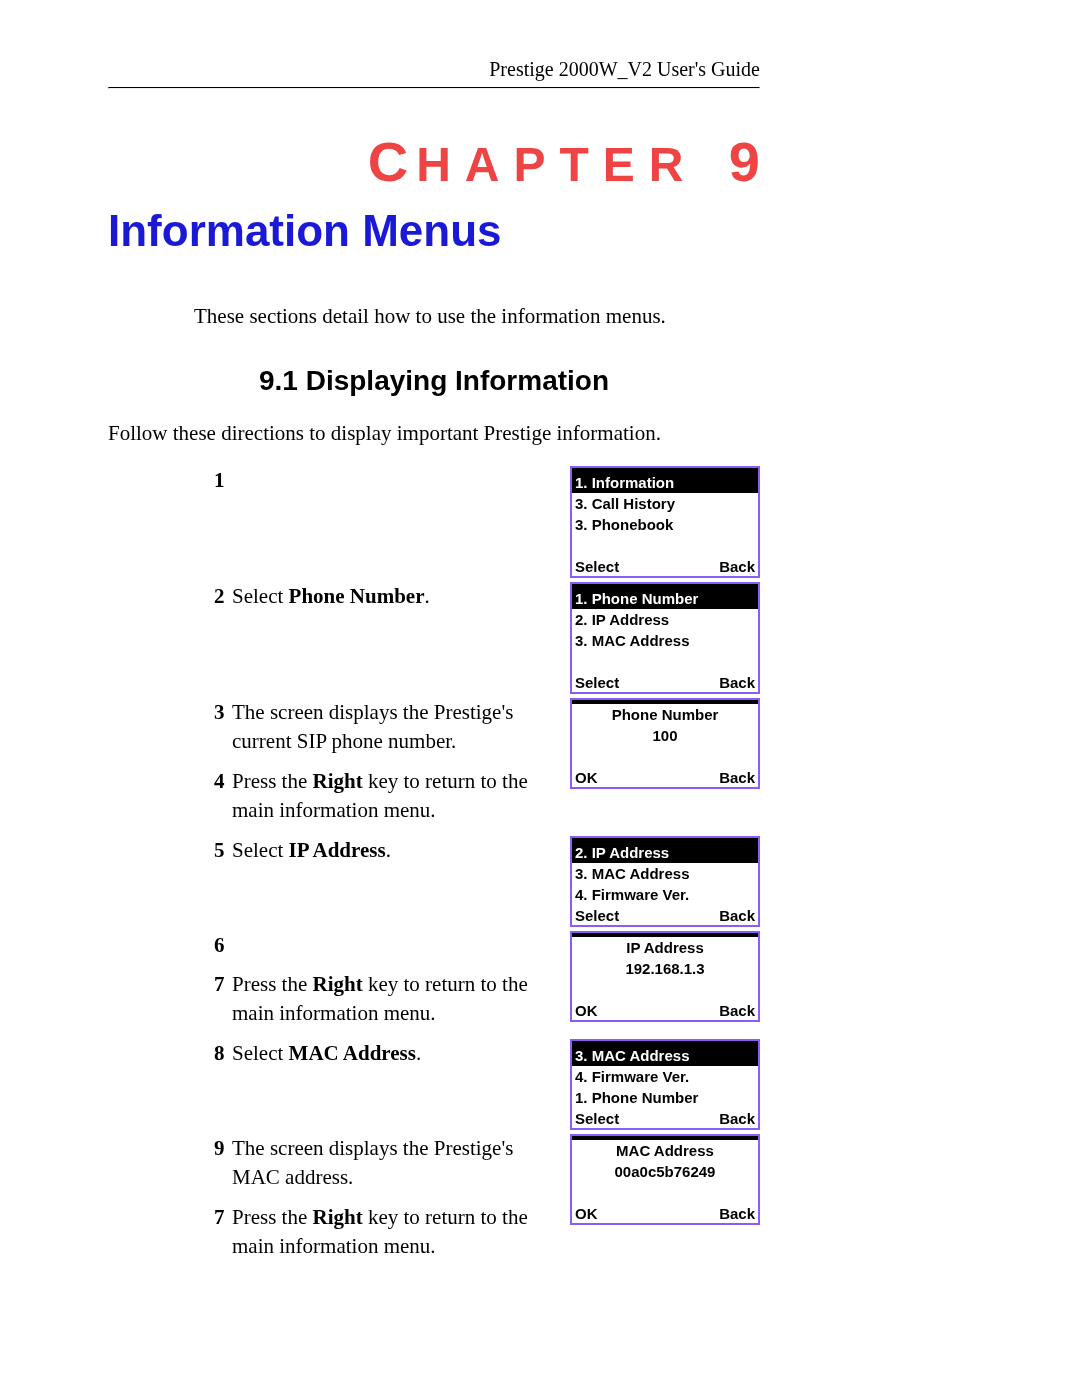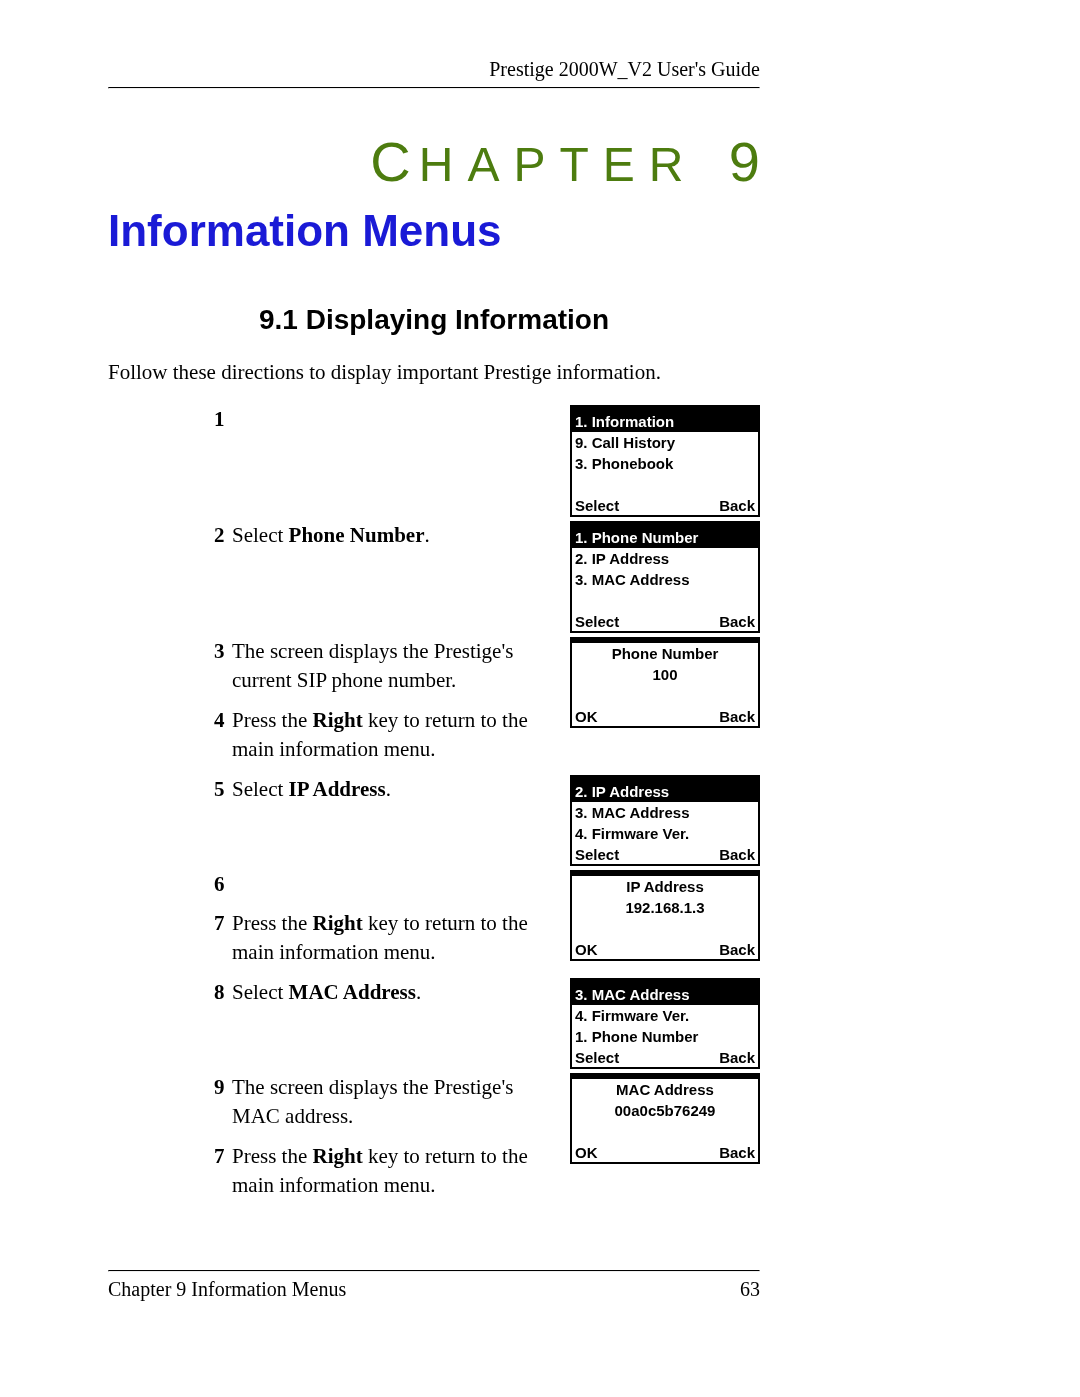--- a/index.html
+++ b/index.html
@@ -23,23 +23,23 @@
   .top-rule, .bottom-rule {
     border-top: 1.5px solid #000;
     margin: 0;
   }
   .chapter-block {
     text-align: right;
     padding-top: 40px;
     padding-bottom: 12px;
   }
   .chapter-label {
-    color: #4d7c0f;
+    color: #ef4444;
     font-family: Arial, Helvetica, sans-serif;
-    font-weight: 400;
+    font-weight: 700;
     font-size: 48px;
     letter-spacing: 14px;
   }
   .chapter-label .chapter-smallcap-c {
     font-size: 56px;
     letter-spacing: 8px;
   }
   .chapter-num {
     font-size: 56px;
     letter-spacing: 0;
@@ -91,21 +91,21 @@
     width: 18px;
     flex-shrink: 0;
   }
   .step-txt {}
   .bold { font-weight: 700; }
   .screens-col {
     width: 190px;
     flex-shrink: 0;
   }
   .screen {
-    border: 2px solid #000000;
+    border: 2px solid #8b5cf6;
     font-family: Arial, Helvetica, sans-serif;
     font-weight: 700;
     font-size: 15px;
     margin-bottom: 4px;
   }
   .screen .thick-bar {
     height: 4px;
     background: #000;
     width: 100%;
   }
@@ -145,37 +145,38 @@
   <hr class="top-rule">
 
   <div class="chapter-block">
     <span class="chapter-label">
       <span class="chapter-smallcap-c">C</span><span>HAPTER</span>
       <span class="chapter-num">9</span>
     </span>
   </div>
   <div class="chapter-title">Information Menus</div>
 
+  <div class="intro">These sections detail how to use the information menus.</div>
 
   <div class="section-heading">9.1  Displaying Information</div>
   <div class="section-intro">Follow these directions to display important Prestige information.</div>
 
   <div class="steps-screens">
 
     <div class="step-row">
       <div class="steps-col">
         <div class="step-line">
           <span class="step-num">1</span>
         </div>
       </div>
       <div class="screens-col">
         <div class="screen">
           <div class="thick-bar"></div>
           <div class="title-row">1. Information</div>
-          <div class="body-row">9. Call History</div>
+          <div class="body-row">3. Call History</div>
           <div class="body-row">3. Phonebook</div>
           <div class="body-row">&nbsp;</div>
           <div class="footer-row">
             <span>Select</span>
             <span>Back</span>
           </div>
         </div>
       </div>
     </div>
 
@@ -324,21 +325,14 @@
           <div class="footer-row">
             <span>OK</span>
             <span>Back</span>
           </div>
         </div>
       </div>
     </div>
 
   </div>
 
-  <div class="footer-wrap">
-    <hr class="bottom-rule">
-    <div class="footer-line">
-      <span>Chapter 9 Information Menus</span>
-      <span>63</span>
-    </div>
-  </div>
 
 </div>
 
 </body></html>

